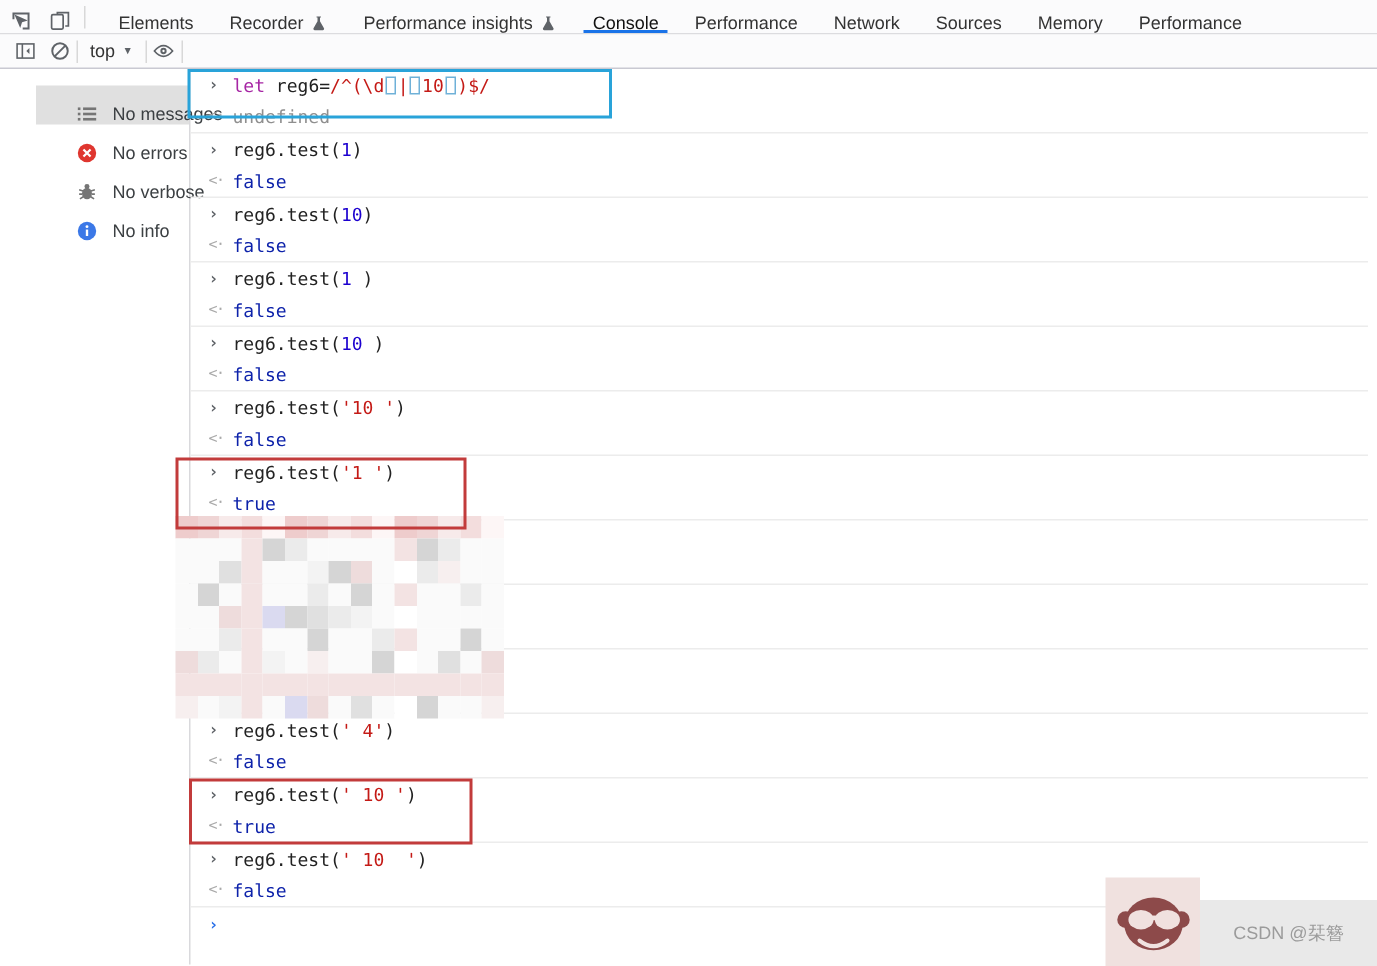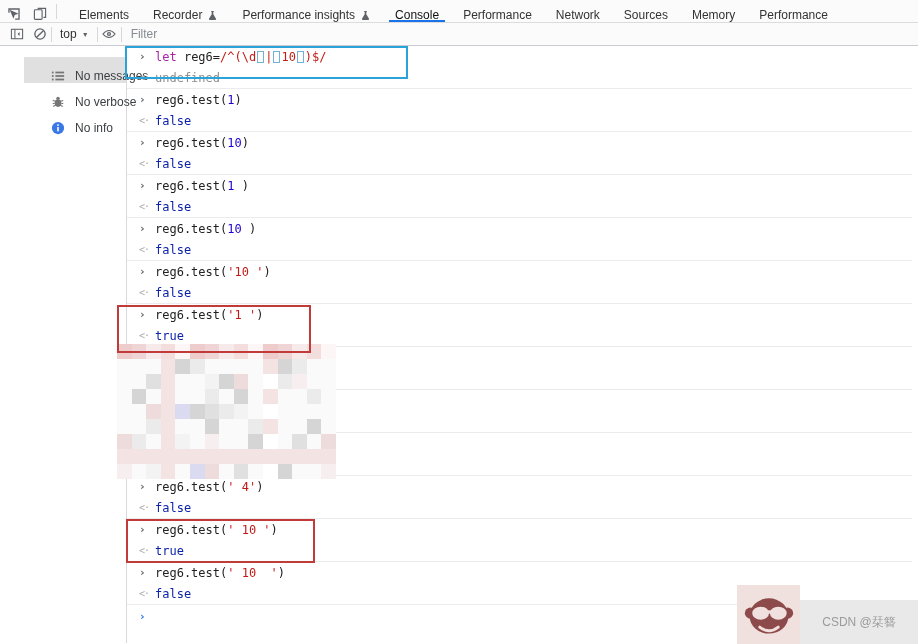--- a/index.html
+++ b/index.html
@@ -164,37 +164,45 @@
     </span>
     <span class="vsep"></span>
     <span class="tbtn">
       <svg viewBox="0 0 18 12">
           <path d="M1.2 6Q9-3.2 16.8 6 9 15.2 1.2 6Z" fill="none" stroke="#5f6368" stroke-width="1.4"></path>
           <circle cx="9" cy="6" r="2.7" fill="#5f6368"></circle>
           <circle cx="9" cy="6" r="1" fill="#fff"></circle>
         </svg>
     </span>
     <span class="vsep"></span>
-    <input class="filter-input" type="text" placeholder="Filter" style="">
   </div>
 
   <div class="dt-body">
     <aside class="sidebar" id="sidebar">
         <div class="side-item selected">
           <span style="display: flex;">
             <svg viewBox="0 0 16 16" fill="#757575">
               <rect x="1" y="3" width="2" height="2"></rect>
               <rect x="5" y="3" width="10" height="2"></rect>
               <rect x="1" y="7" width="2" height="2"></rect>
               <rect x="5" y="7" width="10" height="2"></rect>
               <rect x="1" y="11" width="2" height="2"></rect>
               <rect x="5" y="11" width="10" height="2"></rect>
             </svg>
           </span>
           <span>No messages</span>
+        </div>
+        <div class="side-item">
+          <span style="display: flex;">
+            <svg viewBox="0 0 16 16">
+              <circle cx="8" cy="8" r="7" fill="#df362f"></circle>
+              <path d="M5.3 5.3l5.4 5.4M10.7 5.3l-5.4 5.4" stroke="#fff" stroke-width="1.7"></path>
+            </svg>
+          </span>
+          <span>No errors</span>
         </div>
         <div class="side-item">
           <span style="display: flex;">
             <svg viewBox="0 0 16 16">
               <ellipse cx="8" cy="9.2" rx="3.8" ry="4.4" fill="#757575"></ellipse>
               <circle cx="8" cy="3.8" r="1.9" fill="#757575"></circle>
               <path d="M2 6.2l3 1M2 9.6h2.2M2.6 13.2l2.6-1.6M14 6.2l-3 1M14 9.6h-2.2M13.4 13.2l-2.6-1.6" stroke="#757575" stroke-width="1.2" fill="none"></path>
             </svg>
           </span>
           <span>No verbose</span>

